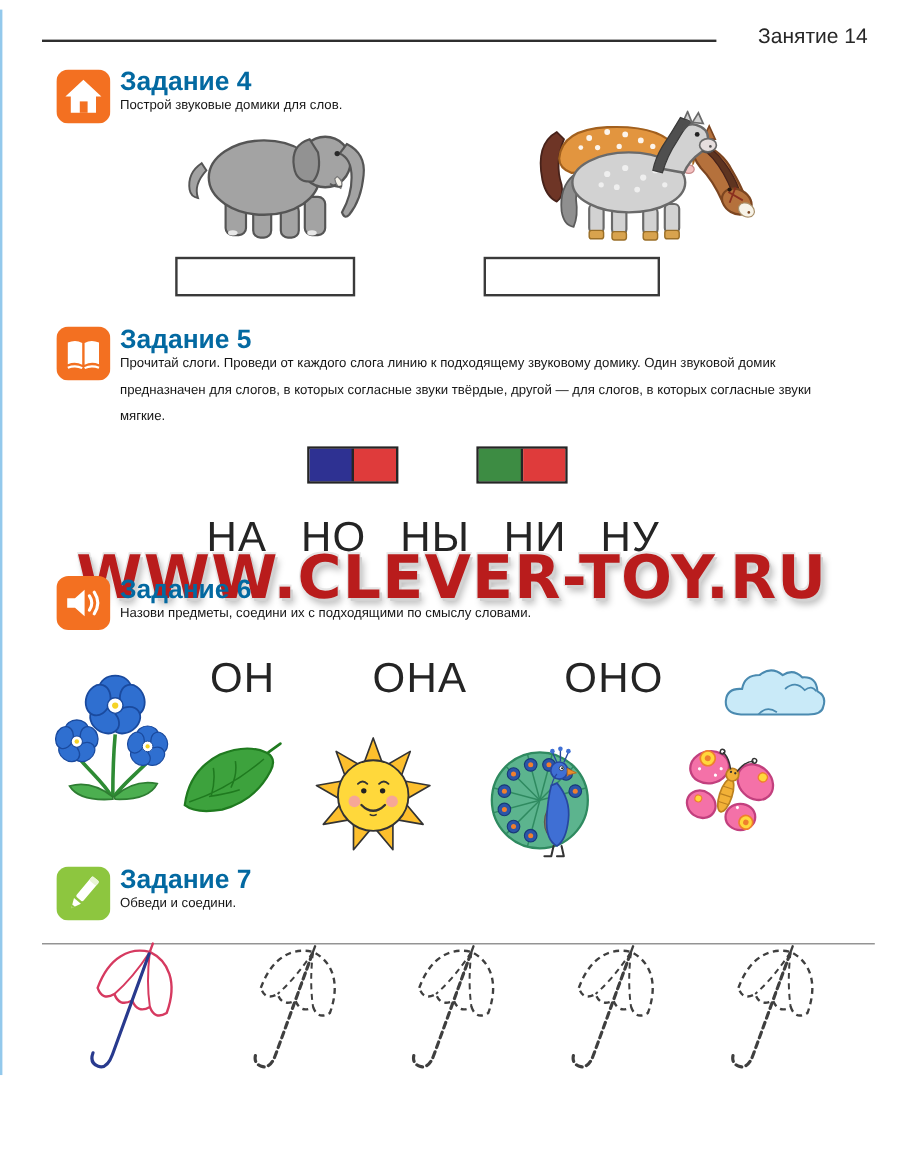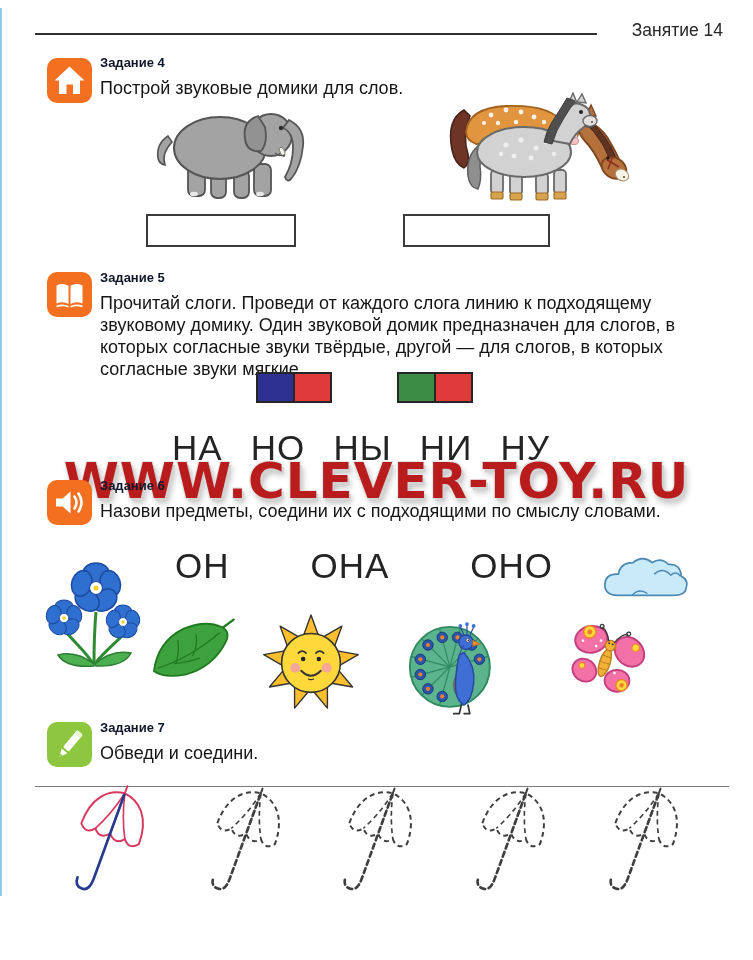--- a/index.html
+++ b/index.html
@@ -6,22 +6,22 @@
   .page{position:relative;width:753px;height:896px;background:#ffffff;overflow:hidden;
         font-family:"Liberation Sans",sans-serif;color:#1a1a1a;}
   .abs{position:absolute;}
 
   
   .header-rule{left:35px;top:33px;width:562px;height:0;border-top:2px solid #2f2f2f;}
   .lesson-label{top:20px;right:30px;font-size:17.5px;color:#262626;}
 
   
   .task-icon{width:45px;height:45px;display:block;}
-  .task-title{font-weight:bold;font-size:13px;color:#0f172a;}
-  .task-text{font-size:18px;line-height:22px;color:#161616;}
+  .task-title{font-weight:bold;font-size:22px;color:#0369a1;}
+  .task-text{font-size:11px;line-height:22px;color:#161616;}
 
   
   .answer-box{border:2px solid #3a3a3a;background:#fff;}
 
   
   .sound-house{display:flex;border:2px solid #252525;}
   .house-cell{width:35px;height:27px;}
   .house-cell:first-child{border-right:2px solid #252525;}
 
   

